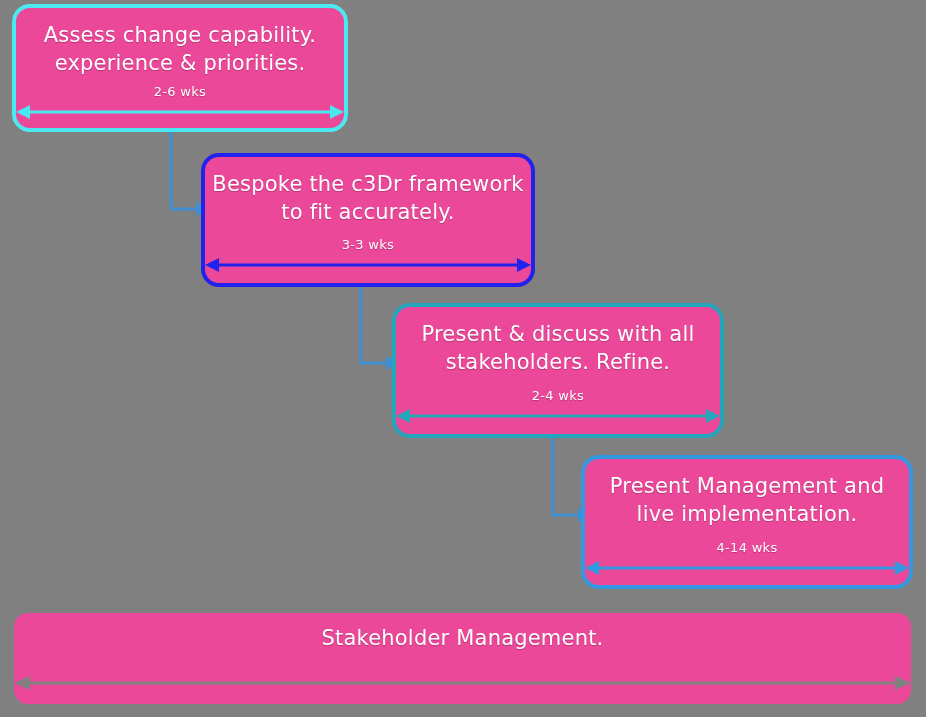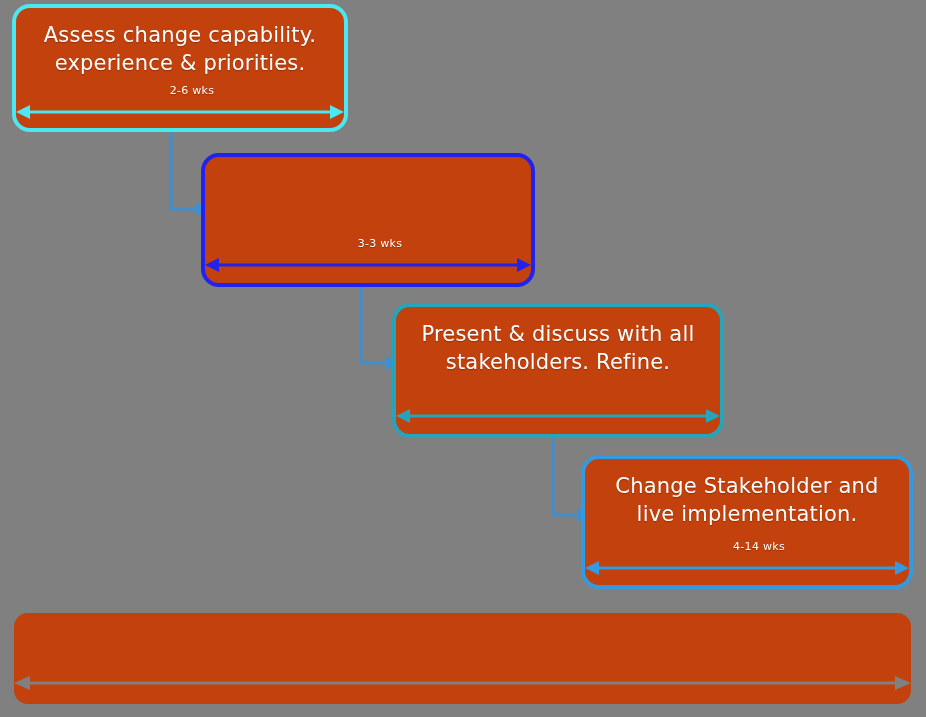--- a/index.html
+++ b/index.html
@@ -17,45 +17,45 @@
   #canvas {
     position: absolute;
     left: 0; top: 0;
     width: 926px;
     height: 717px;
     background: #808080;
   }
   .phase-box {
     position: absolute;
     box-sizing: border-box;
-    background: #c2410c;
+    background: #ec4899;
     border-radius: 18px;
     border-style: solid;
     overflow: hidden;
   }
   .phase-label {
     position: absolute;
     left: 0;
     width: 100%;
     text-align: center;
     color: #ffffff;
     font-size: 21px;
     line-height: 1.32;
     letter-spacing: 0.2px;
     white-space: pre-line;
     text-shadow: 0 1px 1px rgba(0,0,0,0.25);
     pointer-events: none;
   }
   .dur-label {
     position: absolute;
-    left: 12px;
+    left: 0;
     width: 100%;
     text-align: center;
     color: #ffffff;
-    font-size: 11px;
+    font-size: 13px;
     letter-spacing: 0.3px;
     text-shadow: 0 1px 1px rgba(0,0,0,0.25);
     pointer-events: none;
   }
   .dur-arrow {
     position: absolute;
     pointer-events: none;
   }
   .connector {
     position: absolute;
@@ -129,50 +129,54 @@
 experience &amp; priorities.</div>
     <svg class="dur-arrow" style="left:0px; top:96px; width:328px; height:16px;" viewBox="0 0 328 16">
       <line x1="10" y1="8" x2="318" y2="8" stroke="#4ae8f0" stroke-width="3"></line>
       <path d="M 0 8 L 14 1 L 14 15 Z" fill="#4ae8f0"></path>
       <path d="M 328 8 L 314 1 L 314 15 Z" fill="#4ae8f0"></path>
     </svg>
     <div class="dur-label">2-6 wks</div>
   </div>
 
   <div class="phase-box" id="box2">
+    <div class="phase-label">Bespoke the c3Dr framework
+to fit accurately.</div>
     <svg class="dur-arrow" style="left:0px; top:100px; width:326px; height:16px;" viewBox="0 0 326 16">
       <line x1="10" y1="8" x2="316" y2="8" stroke="#2222ee" stroke-width="3"></line>
       <path d="M 0 8 L 14 1 L 14 15 Z" fill="#2222ee"></path>
       <path d="M 326 8 L 312 1 L 312 15 Z" fill="#2222ee"></path>
     </svg>
     <div class="dur-label">3-3 wks</div>
   </div>
 
   <div class="phase-box" id="box3">
     <div class="phase-label">Present &amp; discuss with all
 stakeholders.  Refine.</div>
     <svg class="dur-arrow" style="left:0px; top:101px; width:324px; height:16px;" viewBox="0 0 324 16">
       <line x1="10" y1="8" x2="314" y2="8" stroke="#25a5bb" stroke-width="3"></line>
       <path d="M 0 8 L 14 1 L 14 15 Z" fill="#25a5bb"></path>
       <path d="M 324 8 L 310 1 L 310 15 Z" fill="#25a5bb"></path>
     </svg>
+    <div class="dur-label">2-4 wks</div>
   </div>
 
   <div class="phase-box" id="box4">
-    <div class="phase-label">Change Stakeholder and
+    <div class="phase-label">Present Management and
 live implementation.</div>
     <svg class="dur-arrow" style="left:0px; top:101px; width:324px; height:16px;" viewBox="0 0 324 16">
       <line x1="10" y1="8" x2="314" y2="8" stroke="#3399e0" stroke-width="3"></line>
       <path d="M 0 8 L 14 1 L 14 15 Z" fill="#3399e0"></path>
       <path d="M 324 8 L 310 1 L 310 15 Z" fill="#3399e0"></path>
     </svg>
     <div class="dur-label">4-14 wks</div>
   </div>
 
   <div class="phase-box" id="box5">
+    <div class="phase-label">Stakeholder Management.</div>
     <svg class="dur-arrow" style="left:0px; top:62px; width:897px; height:16px;" viewBox="0 0 897 16">
       <line x1="12" y1="8" x2="885" y2="8" stroke="#808080" stroke-width="3"></line>
       <path d="M 0 8 L 16 1 L 16 15 Z" fill="#808080"></path>
       <path d="M 897 8 L 881 1 L 881 15 Z" fill="#808080"></path>
     </svg>
   </div>
 
 </div>
 
 </body></html>

